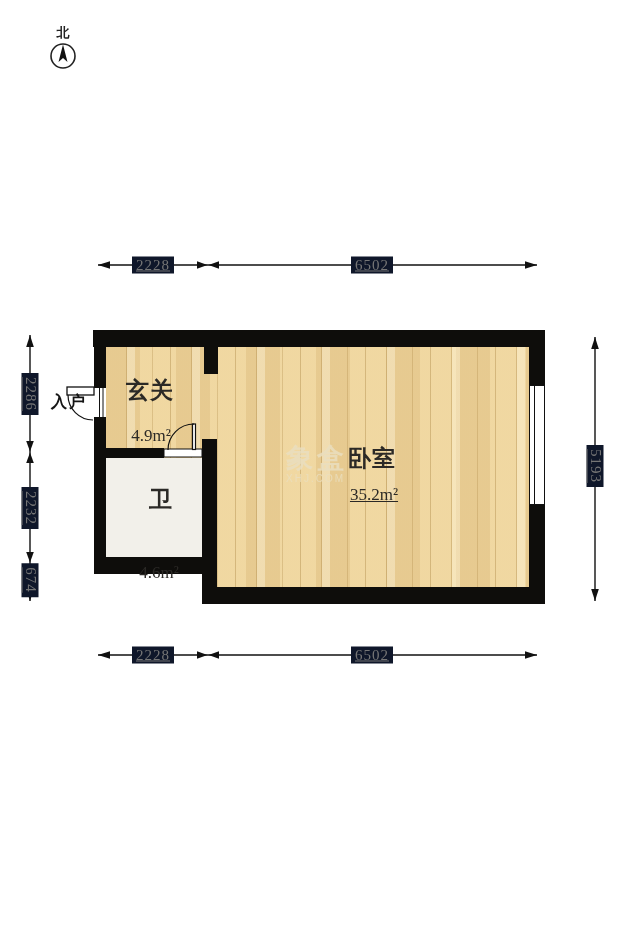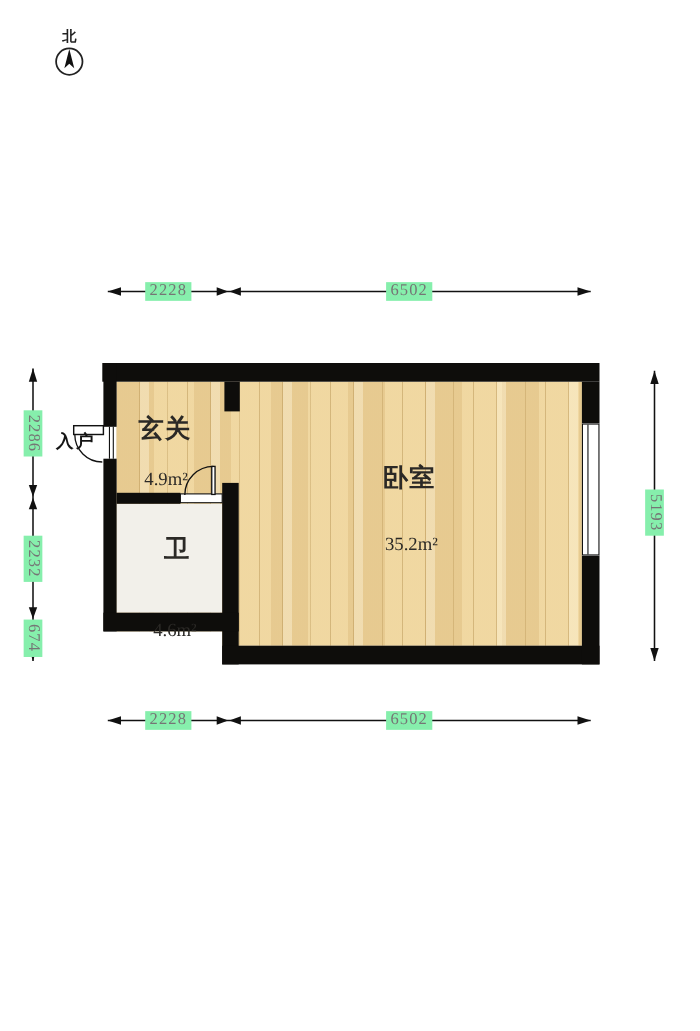--- a/index.html
+++ b/index.html
@@ -24,23 +24,23 @@
   .patch{background:#ffffff;}
   .wall{position:absolute;background:var(--wall,#0e0d0b);}
   .window{
     position:absolute;background:#ffffff;border:1px solid #111;box-sizing:border-box;
   }
   .mullion{position:absolute;left:4px;top:0;width:1px;height:100%;background:#111;}
   svg.overlay{position:absolute;left:0;top:0;pointer-events:none;}
   
   .dim-label{
     position:absolute;transform:translate(-50%,-50%);
-    background:#86efac;color:var(--dim-text,#757575);
+    background:#0f172a;color:var(--dim-text,#757575);
     font:15px "Liberation Serif", serif;letter-spacing:1px;
-    padding:0 4px;white-space:nowrap;line-height:17px;
+    padding:0 4px;white-space:nowrap;line-height:17px;text-decoration:underline;
   }
   .dim-v{writing-mode:vertical-rl;padding:4px 0;letter-spacing:1px;}
   
   .room-name{
     position:absolute;transform:translate(-50%,-50%);
     color:var(--label-text,#2b2926);font-weight:bold;font-size:23px;
     white-space:nowrap;letter-spacing:1px;
     font-family:"Liberation Serif", serif;
   }
   .room-area{
@@ -144,21 +144,25 @@
   <span class="dim-label" style="left:153px;top:655px;">2228</span>
   <span class="dim-label" style="left:372px;top:655px;">6502</span>
   <span class="dim-label dim-v" style="left:30px;top:394px;">2286</span>
   <span class="dim-label dim-v" style="left:30px;top:508px;">2232</span>
   <span class="dim-label dim-v" style="left:30px;top:580px;">674</span>
   <span class="dim-label dim-v" style="left:595px;top:466px;">5193</span>
 
   <span class="compass-label" style="left:63px;top:33px;">北</span>
   <span class="entry-label" style="left:69px;top:402px;">入户</span>
 
+  <div class="watermark" style="left:286px;top:444px;">
+    <div class="wm-brand">象盒</div>
+    <div class="wm-site">XHJ.COM</div>
+  </div>
 
   <span class="room-name" style="left:150px;top:390px;">玄关</span>
   <span class="room-area" style="left:151px;top:411px;">4.9m²</span>
   <span class="room-name" style="left:161px;top:499px;">卫</span>
   <span class="room-area" style="left:159px;top:548px;">4.6m²</span>
-  <span class="room-name" style="left:372px;top:434px;">卧室</span>
-  <span class="room-area" style="left:374px;top:470px;">35.2m²</span>
+  <span class="room-name" style="left:372px;top:458px;">卧室</span>
+  <span class="room-area" style="left:374px;top:470px;text-decoration:underline;">35.2m²</span>
 
 </div>
 
 </body></html>

